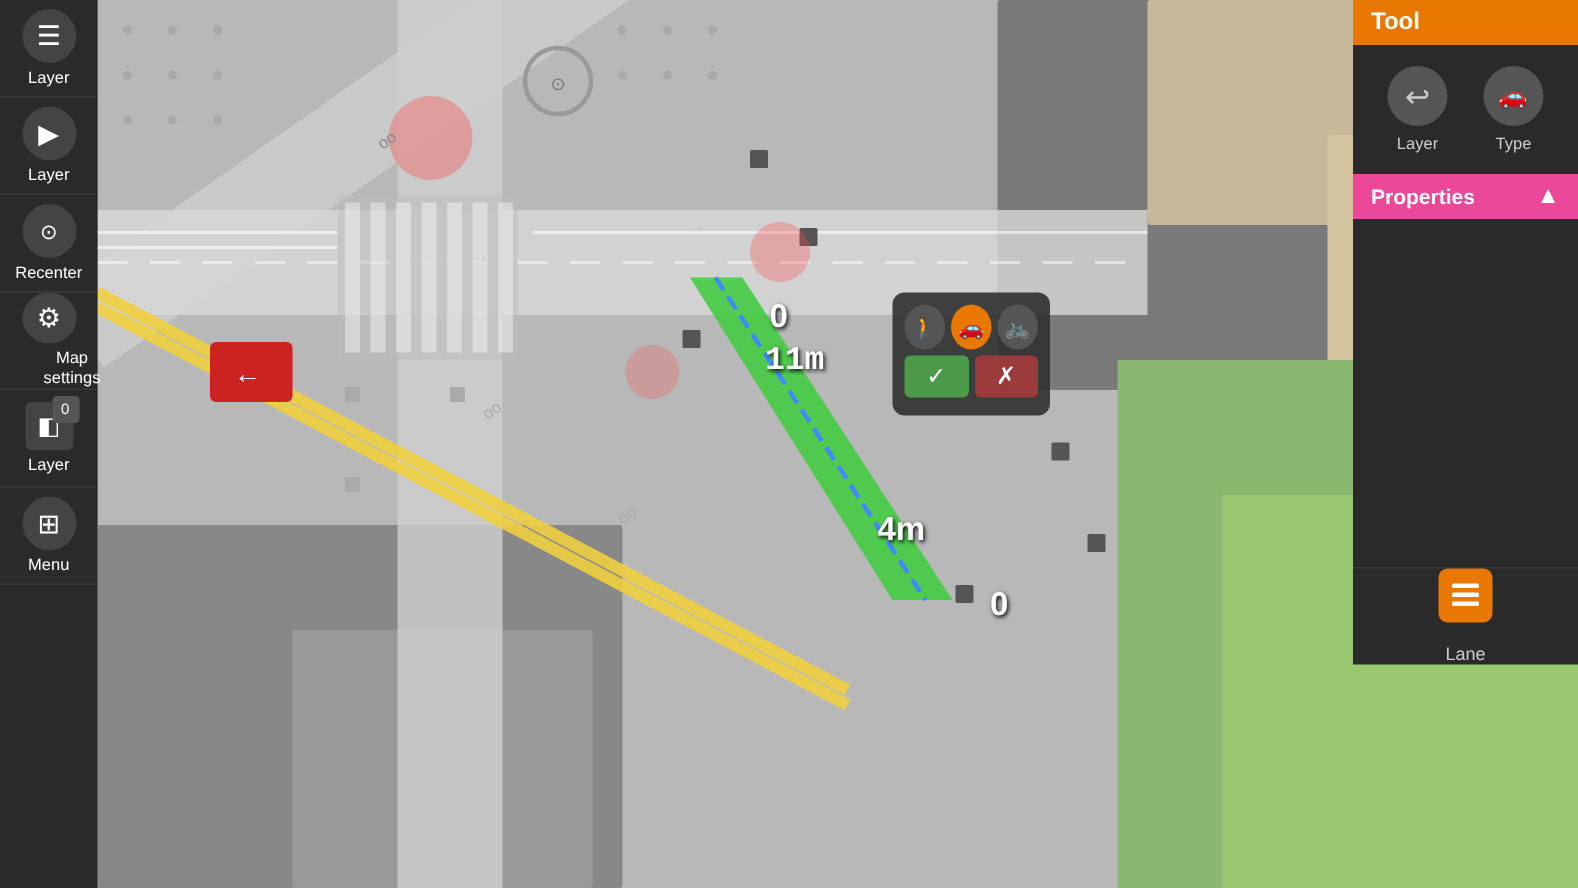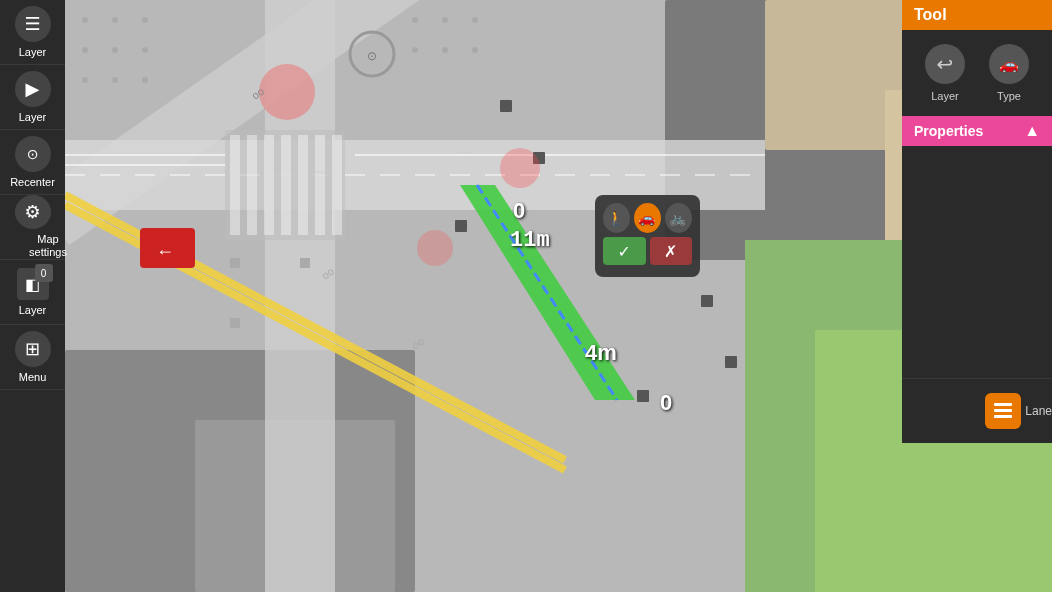--- a/index.html
+++ b/index.html
@@ -142,23 +142,23 @@
     #bottom-panel-items {
       position: absolute;
       bottom: 0;
       width: 100%;
     }
 
     .panel-item {
       width: 150px;
       height: 65px;
       display: flex;
-      flex-direction: row;
+      flex-direction: column;
       align-items: center;
-      justify-content: flex-end;
+      justify-content: space-between;
       color: #ccc;
       font-size: 12px;
       gap: 4px;
       cursor: pointer;
       border-top: 1px solid #3a3a3a;
     }
 
     .panel-item .panel-icon {
       width: 36px; height: 36px;
       background: #e87800;

